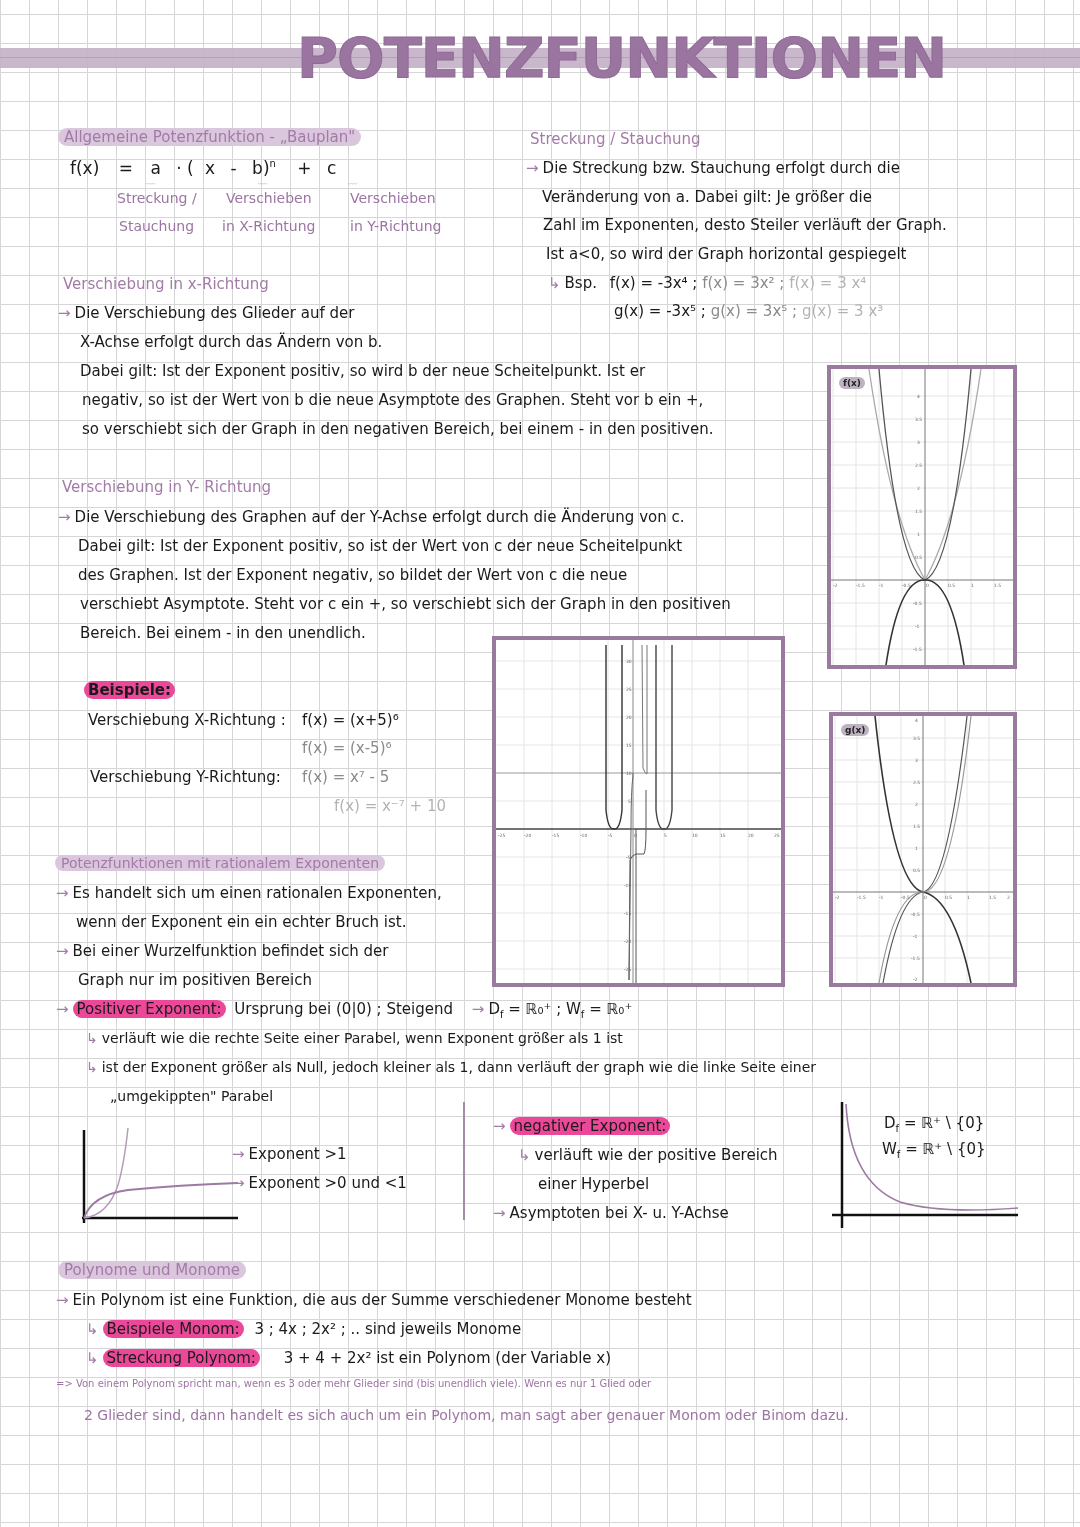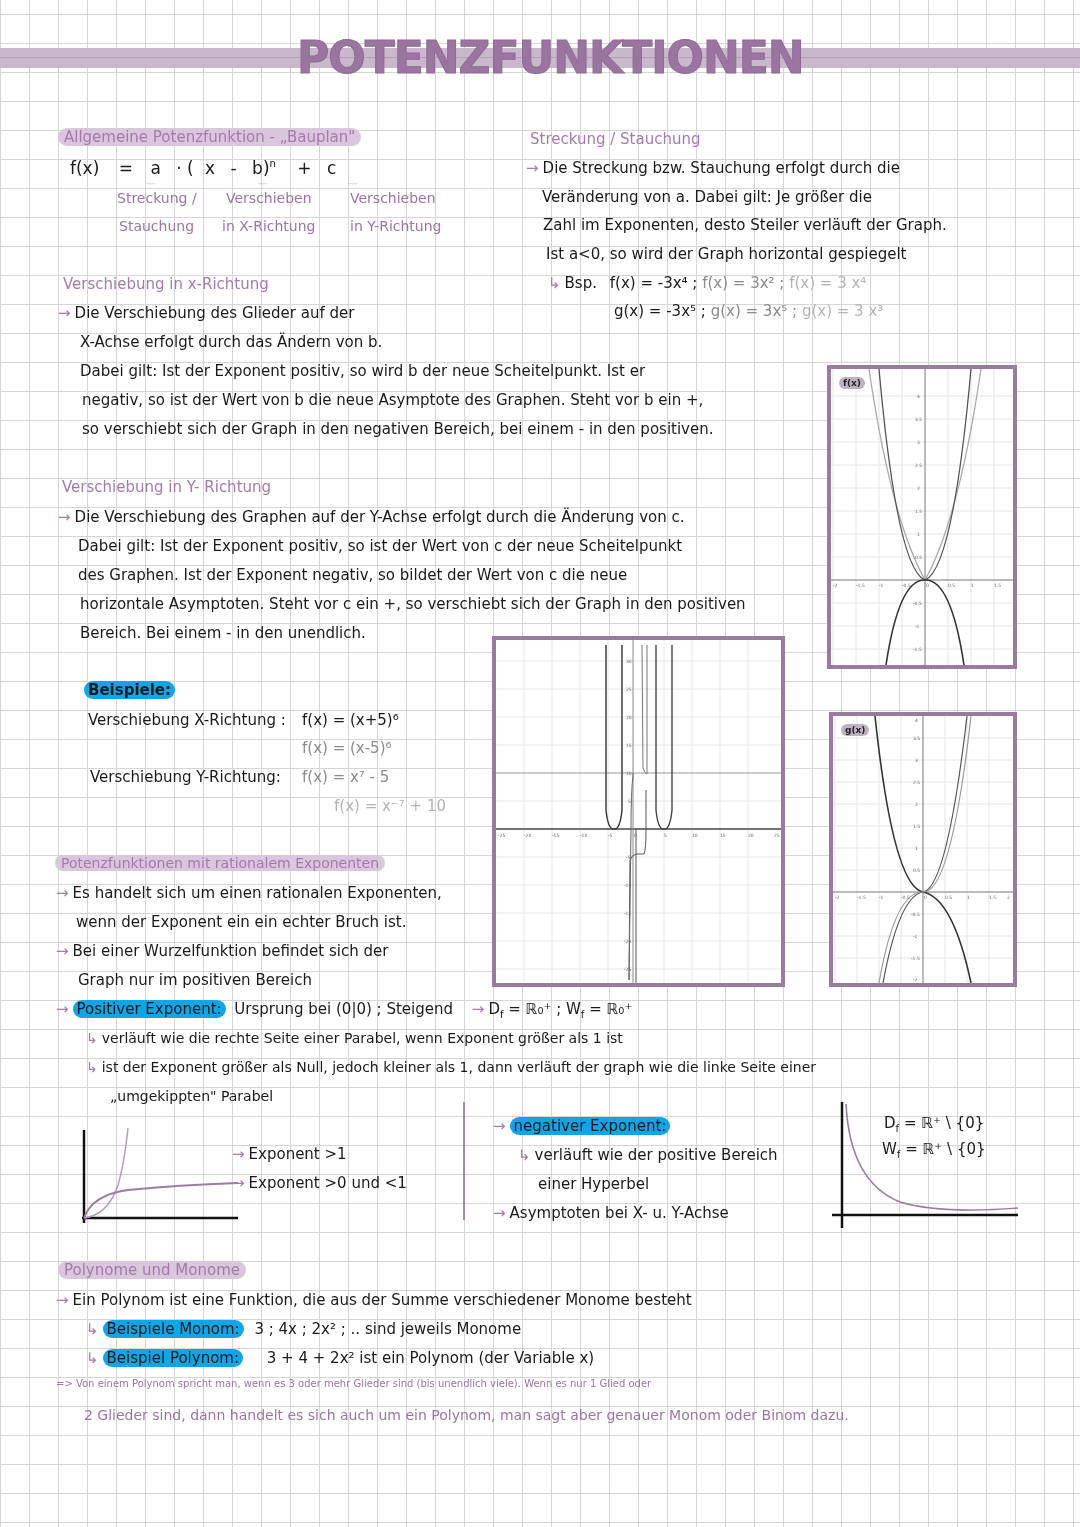--- a/index.html
+++ b/index.html
@@ -17,39 +17,39 @@
   .abs { position: absolute; }
   .title-bar {
     position: absolute; left: 0; top: 48px; width: 1080px; height: 20px;
     background: #c7b4c9; opacity: 0.95;
   }
   .title-bar::after {
     content: ""; position: absolute; left: 0; right: 0; top: 9px; height: 1px; background: #b39ab6;
   }
   .title {
     position: absolute; left: 297px; top: 30px; width: 455px; height: 56px;
-    font-family: "DejaVu Sans", sans-serif; font-weight: bold; font-size: 44px;
+    font-family: "DejaVu Sans", sans-serif; font-weight: bold; font-size: 56px;
     color: #9a75a0; letter-spacing: -1px; text-align: center;
     -webkit-text-stroke: 1px #8f6a96; line-height: 56px; z-index: 2;
   }
   .heading {
     position: absolute; font-size: 15px; color: #a27ba7; white-space: nowrap;
   }
   .heading.hl {
     background: #dbc7dd; border-radius: 12px; padding: 0 6px;
   }
   .txt {
     position: absolute; font-size: 15px; white-space: nowrap; color: #1a1a1a;
   }
   .txt.small { font-size: 14px; }
   .lav { color: #9c74a3; }
   .gray { color: #8a8a8a; }
   .lgray { color: #b3b3b3; }
   .arrow { color: #a27ba7; margin-right: 4px; }
-  .hl-inline { background: #0ea5e9; border-radius: 10px; padding: 0 4px; }
+  .hl-inline { background: #ec4899; border-radius: 10px; padding: 0 4px; }
   sup { font-size: 10px; }
   sub { font-size: 10px; }
   .graph-box {
     position: absolute; border: 4px solid #9b7aa0; background: #fff;
     box-sizing: border-box; overflow: hidden;
   }
   .graph-box svg { display: block; }
   .graph-label {
     position: absolute; left: 8px; top: 8px; background: #bdb2c0; border-radius: 6px;
     font-size: 9px; padding: 1px 4px; color: #222; font-weight: bold;
@@ -106,21 +106,21 @@
 <div class="txt" style="left:58px; top:304px;"><span class="arrow">→</span><span>Die Verschiebung des Glieder auf der</span></div>
 <div class="txt" style="left:80px; top:333px;">X-Achse erfolgt durch das Ändern von b.</div>
 <div class="txt" style="left:80px; top:362px;">Dabei gilt: Ist der Exponent positiv, so wird b der neue Scheitelpunkt. Ist er</div>
 <div class="txt" style="left:82px; top:391px;">negativ, so ist der Wert von b die neue Asymptote des Graphen. Steht vor b ein +,</div>
 <div class="txt" style="left:82px; top:420px;">so verschiebt sich der Graph in den negativen Bereich, bei einem - in den positiven.</div>
 
 <div class="heading" style="left:62px; top:478px;">Verschiebung in Y- Richtung</div>
 <div class="txt" style="left:58px; top:508px;"><span class="arrow">→</span><span>Die Verschiebung des Graphen auf der Y-Achse erfolgt durch die Änderung von c.</span></div>
 <div class="txt" style="left:78px; top:537px;">Dabei gilt: Ist der Exponent positiv, so ist der Wert von c der neue Scheitelpunkt</div>
 <div class="txt" style="left:78px; top:566px;">des Graphen. Ist der Exponent negativ, so bildet der Wert von c die neue</div>
-<div class="txt" style="left:80px; top:595px;">horizontale Asymptoten. Steht vor c ein +, so verschiebt sich der Graph in den positiven</div>
+<div class="txt" style="left:80px; top:595px;">verschiebt Asymptote. Steht vor c ein +, so verschiebt sich der Graph in den positiven</div>
 <div class="txt" style="left:80px; top:624px;">Bereich. Bei einem - in den unendlich.</div>
 
 <div class="txt hl-inline" style="left:84px; top:681px; font-weight:bold;">Beispiele:</div>
 <div class="txt" style="left:88px; top:711px;">Verschiebung X-Richtung :</div>
 <div class="txt" style="left:302px; top:711px;text-align:center;">f(x) = (x+5)⁶</div>
 <div class="txt gray" style="left:302px; top:739px;">f(x) = (x-5)⁶</div>
 <div class="txt" style="left:90px; top:768px;">Verschiebung Y-Richtung:</div>
 <div class="txt gray" style="left:302px; top:768px;">f(x) = x⁷ - 5</div>
 <div class="txt lgray" style="left:302px; top:797px;margin-left:32px;">f(x) = x⁻⁷ + 10</div>
 
@@ -335,17 +335,17 @@
   <span>= ℝ⁺ \ {0}</span>
 </div>
 
 <div class="heading hl" style="left:58px; top:1261px;">Polynome und Monome</div>
 <div class="txt" style="left:56px; top:1291px;"><span class="arrow">→</span><span>Ein Polynom ist eine Funktion, die aus der Summe verschiedener Monome besteht</span></div>
 <div class="txt" style="left:86px; top:1320px;">
   <span class="arrow">↳</span><span class="hl-inline">Beispiele Monom:</span>
   <span style="margin-left:6px;">3 ; 4x ; 2x² ; .. sind jeweils Monome</span>
 </div>
 <div class="txt" style="left:86px; top:1349px;">
-  <span class="arrow">↳</span><span class="hl-inline">Beispiel Polynom:</span>
+  <span class="arrow">↳</span><span class="hl-inline">Streckung Polynom:</span>
   <span style="margin-left:19px;">3 + 4 + 2x²  ist ein Polynom (der Variable x)</span>
 </div>
 <div class="txt lav" style="left:56px; top:1378px; font-size:10px;">=&gt; Von einem Polynom spricht man, wenn es 3 oder mehr Glieder sind (bis unendlich viele). Wenn es nur 1 Glied oder</div>
 <div class="txt lav" style="left:84px; top:1407px; font-size:14px;">2 Glieder sind, dann handelt es sich auch um ein Polynom, man sagt aber genauer Monom oder Binom dazu.</div>
 
 </body></html>

